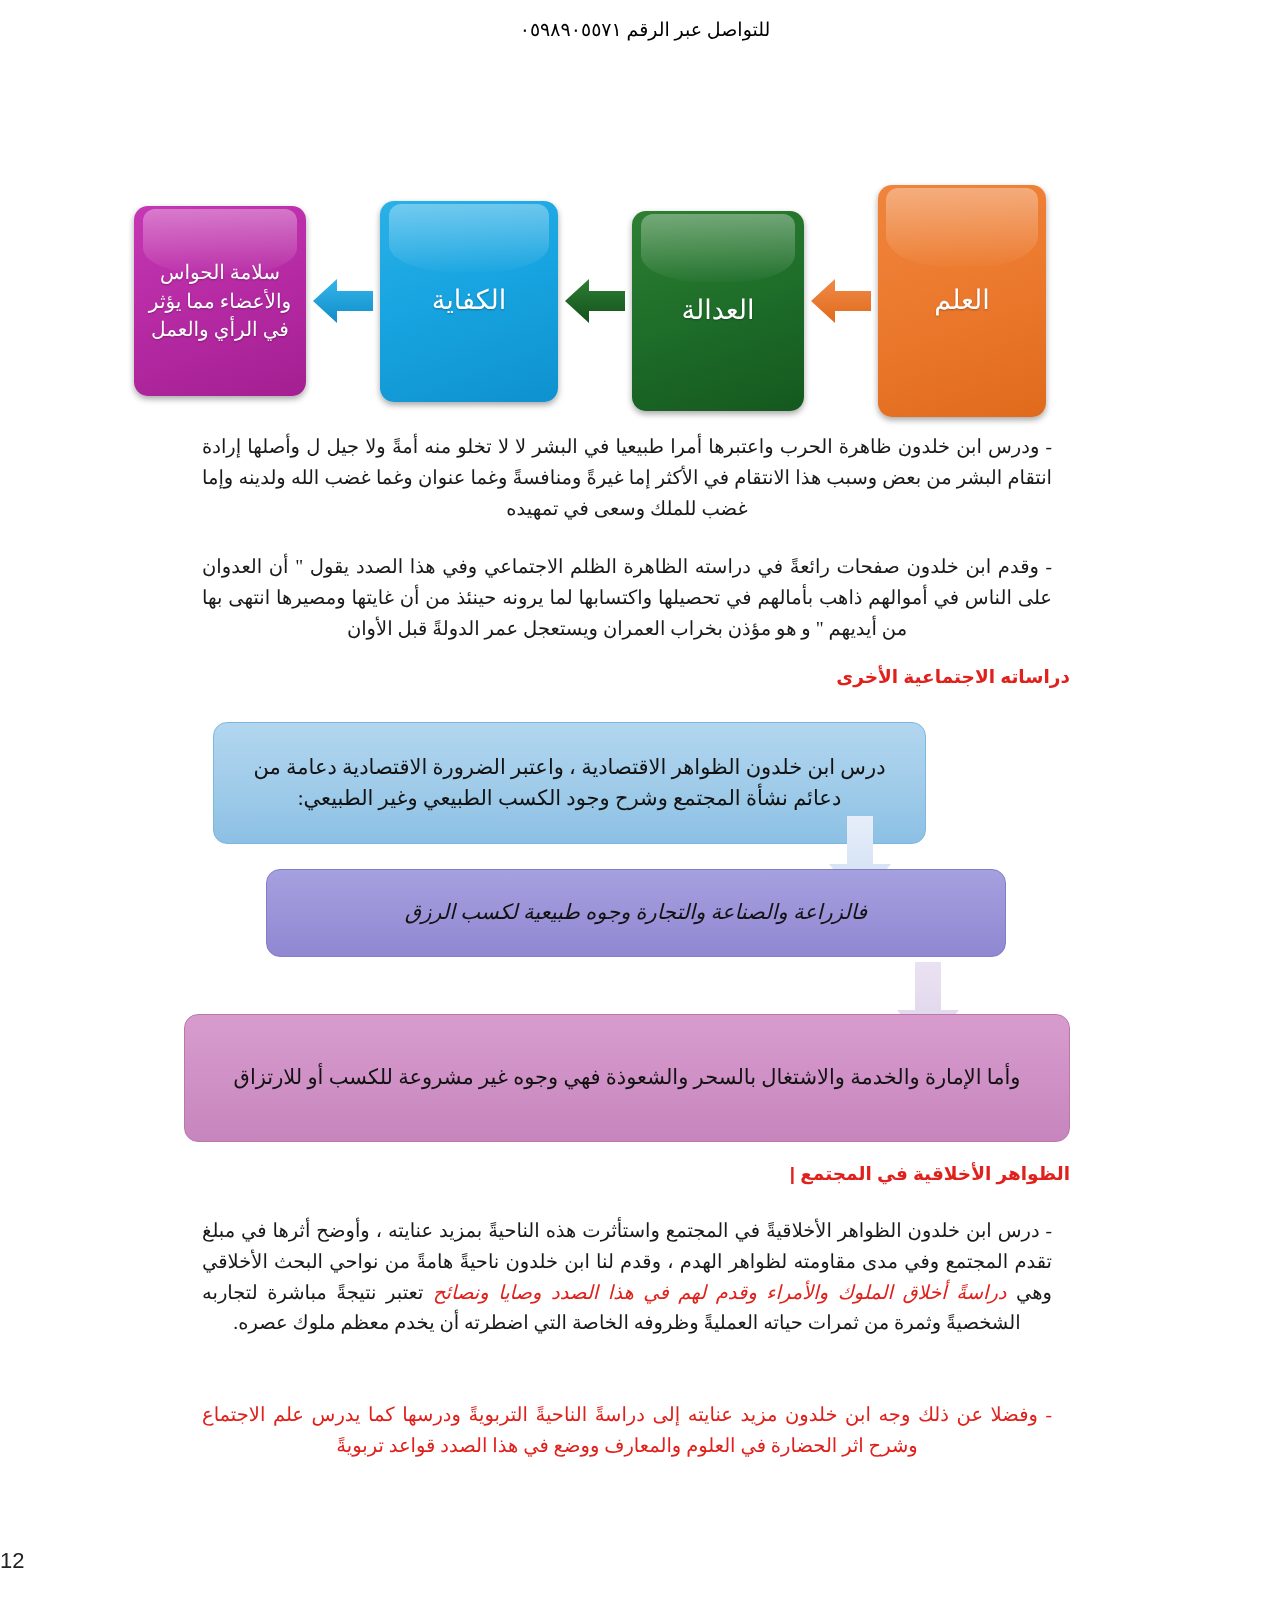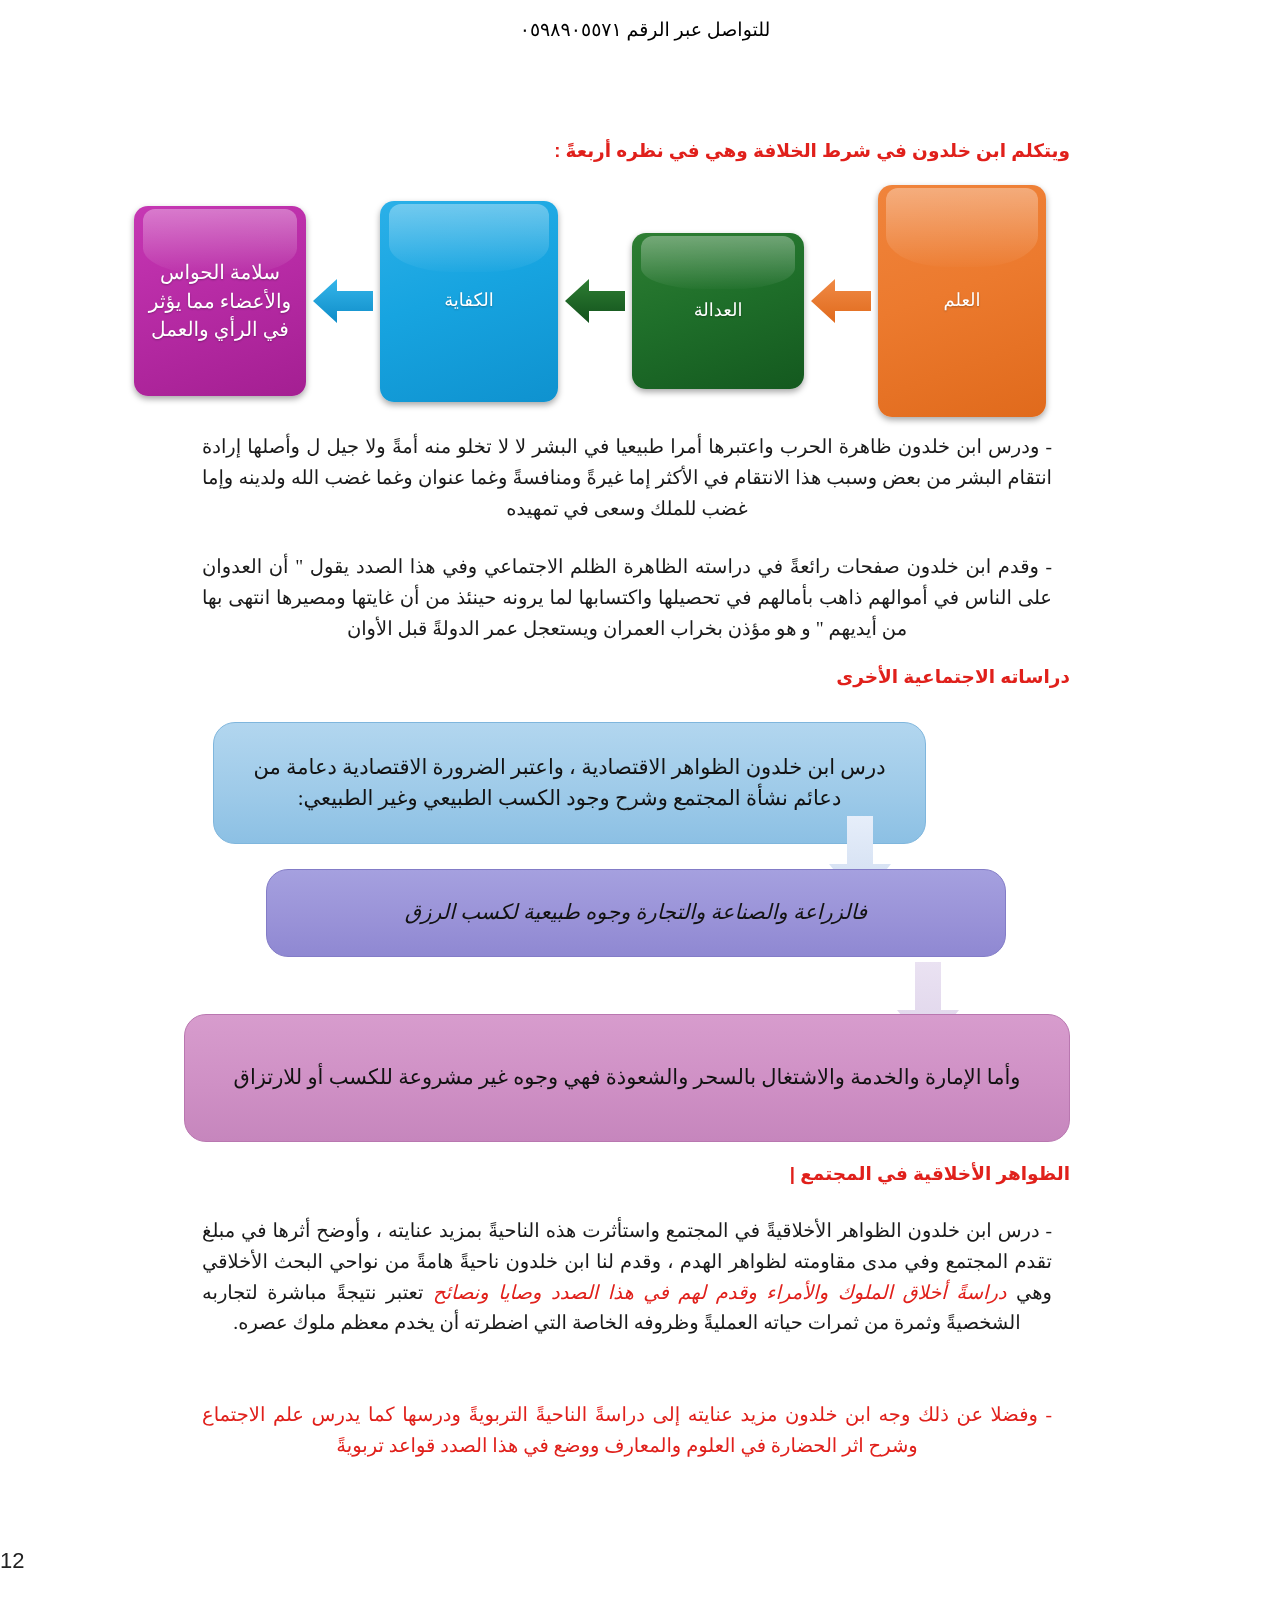--- a/index.html
+++ b/index.html
@@ -67,21 +67,21 @@
     align-items: center;
     direction: rtl;
   }
   .flow-box {
     border-radius: 14px;
     color: #ffffff;
     display: flex;
     align-items: center;
     justify-content: center;
     text-align: center;
-    font-size: 18px;
+    font-size: 27px;
     line-height: 1.32;
     padding: 10px 8px;
     box-sizing: border-box;
     position: relative;
     box-shadow: 0 3px 6px rgba(0,0,0,0.35);
     text-shadow: 0 1px 2px rgba(0,0,0,0.28);
   }
   .flow-box::after {
     
     content: "";
@@ -90,21 +90,21 @@
     height: 34%;
     border-radius: 12px 12px 40% 40%;
     background: linear-gradient(180deg, rgba(255,255,255,0.34), rgba(255,255,255,0.02));
     pointer-events: none;
   }
   .box-ilm {
     width: 168px; height: 232px;
     background: linear-gradient(160deg,#f0843c 0%, #ec7a2e 45%, #e06a1c 100%);
   }
   .box-adala {
-    width: 172px; height: 156px;
+    width: 172px; height: 200px;
     background: linear-gradient(160deg,#2e7e33 0%, #1f6f2a 45%, #14591f 100%);
     margin-top: 20px;
   }
   .box-kifaya {
     width: 178px; height: 201px;
     background: linear-gradient(160deg,#2bb0e8 0%, #17a4e0 45%, #0f92cf 100%);
   }
   .box-salama {
     width: 172px; height: 190px;
     background: linear-gradient(160deg,#c637b4 0%, #b72ba5 45%, #a41f92 100%);
@@ -134,21 +134,21 @@
   }
   .para .red { color:#e0201b;font-style:italic; }
 
   .para-harb  { top: 432px; right: 226px; width: 850px; }
   .para-zulm  { top: 552px; right: 226px; width: 850px; }
   .heading-dirasat { position:absolute; top: 666px; right: 208px; width: 700px; }
 
   
   .stack-box {
     position: absolute;
-    border-radius: 22px;
+    border-radius: 14px;
     display: flex;
     align-items: center;
     justify-content: center;
     text-align: center;
     direction: rtl;
     font-size: 21px;
     line-height: 1.5;
     color: #121212;
     box-sizing: border-box;
     padding: 12px 22px;
@@ -200,21 +200,20 @@
 </style>
 </head>
 <body>
 
 <div class="page">
 
   <div class="doc-header">
     <span>للتواصل عبر الرقم ٠٥٩٨٩٠٥٥٧١</span>
   </div>
 
-  <div class="red-heading heading-khilafa">ويتكلم ابن خلدون في شرط الخلافة وهي في نظره أربعةً :</div>
 
   <div class="flow-row">
 
     <div class="flow-box box-ilm">
       <span>العلم</span>
     </div>
 
     <div class="arrow-left">
       <svg viewBox="0 0 64 56" aria-hidden="true">
         <defs>

